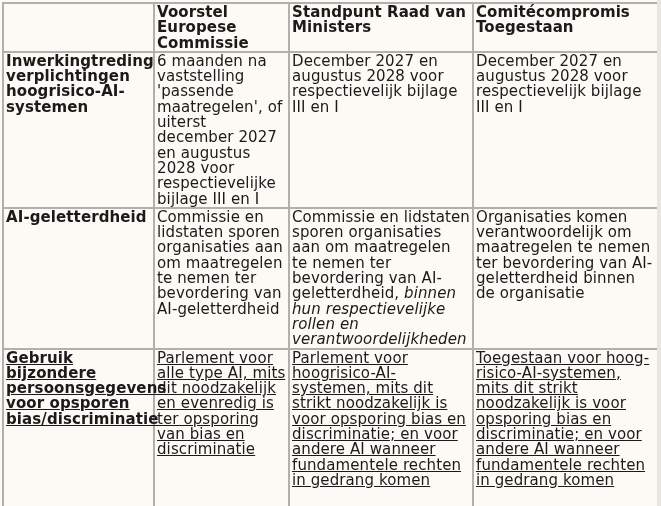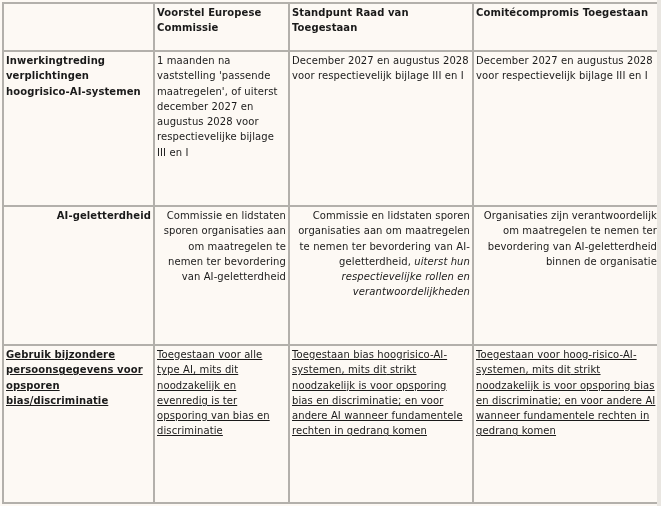--- a/index.html
+++ b/index.html
@@ -22,31 +22,31 @@
       border-collapse: collapse;
       table-layout: fixed;
       width: 657px;
       background: #fdf9f4;
     }
     table.cmp td, table.cmp th {
       border: 2px solid #b3b0ab;
       vertical-align: top;
       text-align: left;
       padding: 1px 2px 0 2px;
-      font-size: 10px;
+      font-size: 15px;
       line-height: 15.3px;
       letter-spacing: 0.1px;
       font-weight: normal;
     }
     table.cmp th {
       font-weight: bold;
       height: 45px;
     }
     table.cmp tr.row-1 td { height: 152px; }
-    table.cmp tr.row-2 td { height: 136px; text-align: right; }
+    table.cmp tr.row-2 td { height: 136px; }
     table.cmp tr.row-3 td { height: 155px; text-decoration: underline; }
     table.cmp td.rowhead { font-weight: bold; }
     col.c0 { width: 151px; }
     col.c1 { width: 135px; }
     col.c2 { width: 184px; }
     col.c3 { width: 187px; }
     .ital { font-style: italic; }
     .under { text-decoration: underline; text-align: center; }
     .rightedge {
       position: absolute;
@@ -64,45 +64,45 @@
   <colgroup>
     <col class="c0">
       <col class="c1">
       <col class="c2">
       <col class="c3">
   </colgroup>
   <thead>
     <tr>
       <th></th>
       <th>Voorstel Europese Commissie</th>
-      <th>Standpunt Raad van Toegestaan</th>
+      <th>Standpunt Raad van Ministers</th>
       <th>Comitécompromis Toegestaan</th>
     </tr>
   </thead>
   <tbody>
     <tr class="row-1">
       <td class="rowhead">Inwerkingtreding verplichtingen hoogrisico-AI-systemen</td>
-      <td>1 maanden na vaststelling 'passende maatregelen', of uiterst december 2027 en augustus 2028 voor respectievelijke bijlage III en I</td>
+      <td>6 maanden na vaststelling 'passende maatregelen', of uiterst december 2027 en augustus 2028 voor respectievelijke bijlage III en I</td>
       <td>December 2027 en augustus 2028 voor respectievelijk bijlage III en I</td>
       <td>December 2027 en augustus 2028 voor respectievelijk bijlage III en I</td>
     </tr>
     <tr class="row-2">
       <td class="rowhead">AI-geletterdheid</td>
       <td>Commissie en lidstaten sporen organisaties aan om maatregelen te nemen ter bevordering van AI-geletterdheid</td>
       <td>
         <span>Commissie en lidstaten sporen organisaties aan om maatregelen te nemen ter bevordering van AI-geletterdheid,</span>
-        <span class="ital">uiterst hun respectievelijke rollen en verantwoordelijkheden</span>
+        <span class="ital">binnen hun respectievelijke rollen en verantwoordelijkheden</span>
       </td>
-      <td>Organisaties zijn verantwoordelijk om maatregelen te nemen ter bevordering van AI-geletterdheid binnen de organisatie</td>
+      <td>Organisaties komen verantwoordelijk om maatregelen te nemen ter bevordering van AI-geletterdheid binnen de organisatie</td>
     </tr>
     <tr class="row-3">
       <td class="rowhead">Gebruik bijzondere persoonsgegevens voor opsporen bias/discriminatie</td>
-      <td>Toegestaan voor alle type AI, mits dit noodzakelijk en evenredig is ter opsporing van bias en discriminatie</td>
+      <td>Parlement voor alle type AI, mits dit noodzakelijk en evenredig is ter opsporing van bias en discriminatie</td>
       <td>
-        <span>Toegestaan bias hoogrisico-AI-systemen, mits dit</span>
+        <span>Parlement voor hoogrisico-AI-systemen, mits dit</span>
         <span class="under">strikt</span>
         <span>noodzakelijk is voor opsporing bias en discriminatie; en voor andere AI wanneer fundamentele rechten in gedrang komen</span>
       </td>
       <td>
         <span>Toegestaan voor hoog-risico-AI-systemen, mits dit</span>
         <span class="under">strikt</span>
         <span>noodzakelijk is voor opsporing bias en discriminatie; en voor andere AI wanneer fundamentele rechten in gedrang komen</span>
       </td>
     </tr>
   </tbody>

